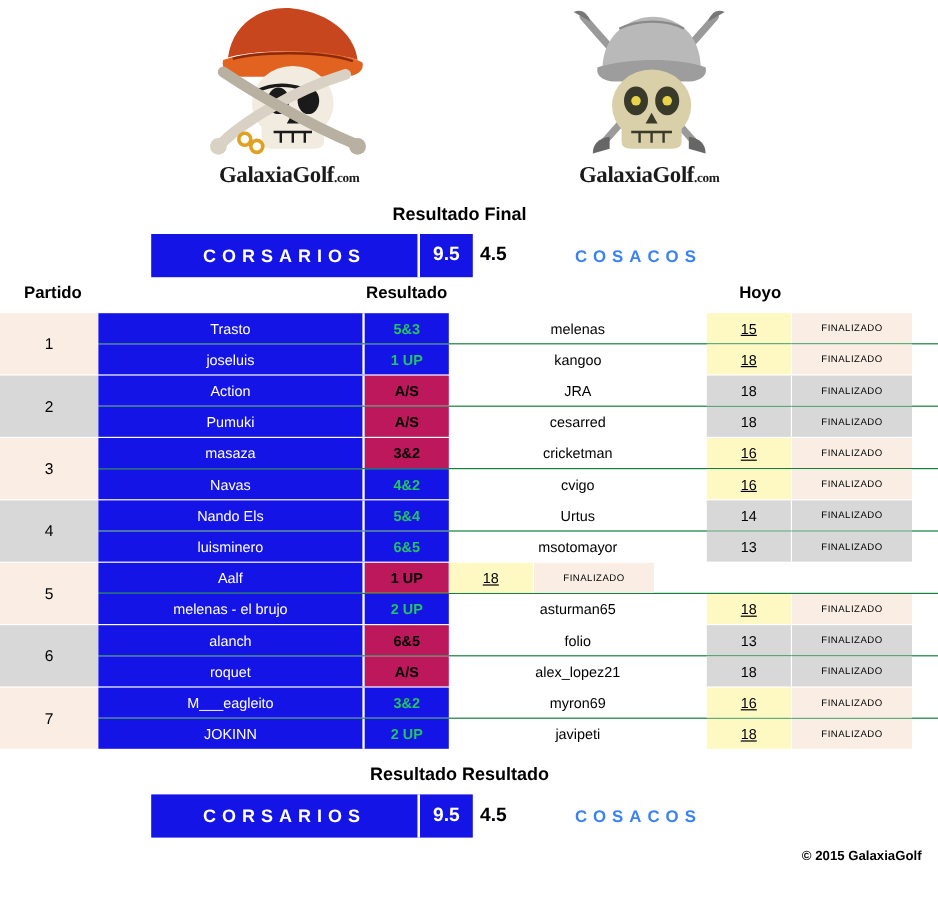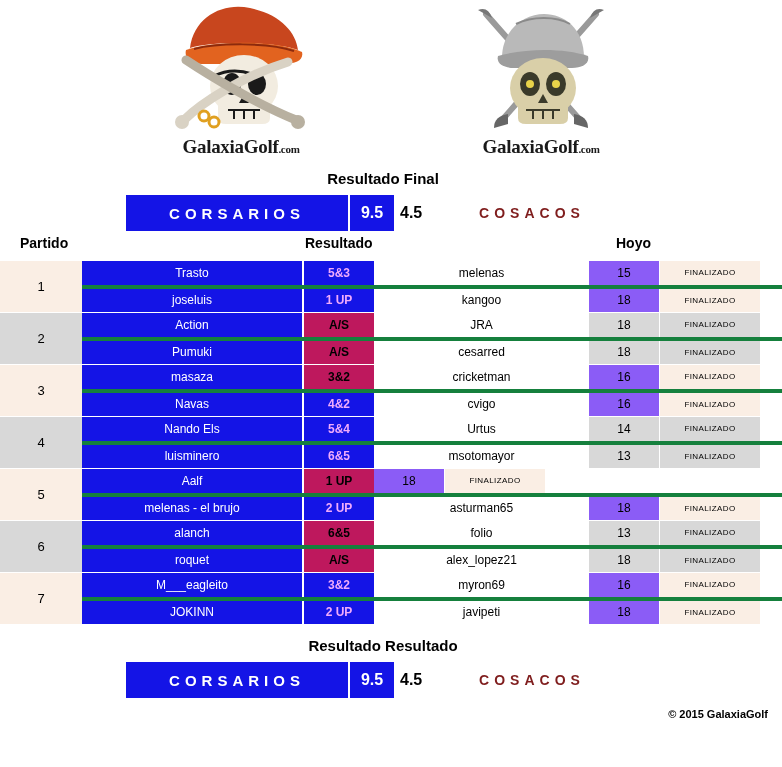--- a/index.html
+++ b/index.html
@@ -90,21 +90,21 @@
     font-weight: bold;
     font-size: 16px;
     display: flex;
     align-items: center;
     justify-content: flex-start;
     padding-left: 6px;
     box-sizing: border-box;
   }
   .score-team-away {
     flex: 1;
-    color: #7f1d1d;
+    color: #3b82f6;
     font-weight: bold;
     font-size: 14px;
     letter-spacing: 5px;
     display: flex;
     align-items: center;
     justify-content: center;
     padding-right: 30px;
     box-sizing: border-box;
   }
 
@@ -136,21 +136,21 @@
     font-size: 13px;
   }
   .num-cell.odd  { background: #faeee4; }
   .num-cell.even { background: #d8d8d8; }
 
   .rows { flex: 1; display: flex; flex-direction: column; }
   .row {
     display: flex;
     align-items: stretch;
     height: 25px;
-    border-bottom: 4px solid #15803d;
+    border-bottom: 1px solid #15803d;
   }
   .row:last-child { border-bottom: none; }
 
   .home-name {
     width: 220px;
     background: #1414e6;
     color: #ffffff;
     font-size: 12px;
     display: flex;
     align-items: center;
@@ -160,21 +160,21 @@
   .res-cell {
     width: 70px;
     font-size: 12px;
     font-weight: bold;
     display: flex;
     align-items: center;
     justify-content: center;
   }
   .res-cell.win {
     background: #1414e6;
-    color: #f0abfc;
+    color: #22c55e;
   }
   .res-cell.plain {
     background: #be185d;
     color: #000000;
   }
   .away-name {
     width: 215px;
     font-size: 12px;
     color: #000000;
     display: flex;
@@ -182,21 +182,21 @@
     justify-content: center;
   }
   .hoyo-cell {
     width: 70px;
     font-size: 12px;
     display: flex;
     align-items: center;
     justify-content: center;
     border-right: 1px solid #ffffff;
   }
-  .hoyo-cell.odd  { background: #8b5cf6; }
+  .hoyo-cell.odd  { background: #fef9c3; text-decoration: underline; }
   .hoyo-cell.even { background: #d8d8d8; }
   .status-cell {
     width: 100px;
     font-size: 8px;
     letter-spacing: 0.4px;
     display: flex;
     align-items: center;
     justify-content: center;
   }
   .status-cell.odd  { background: #faeee4; }

